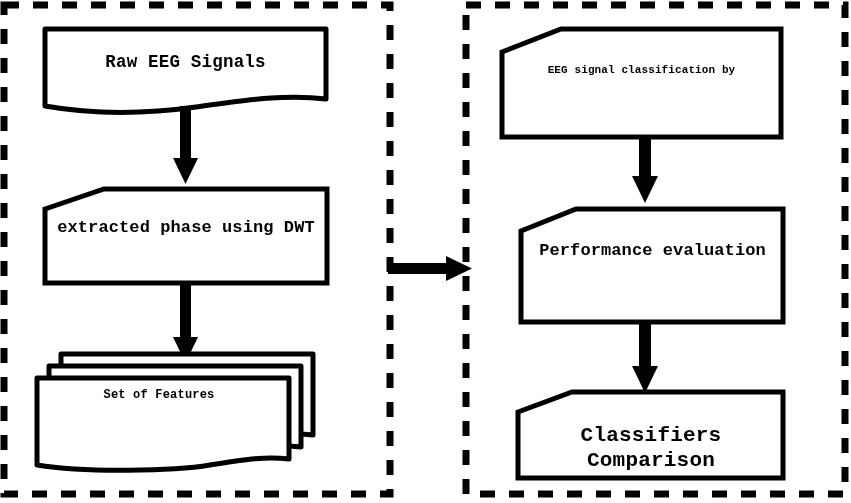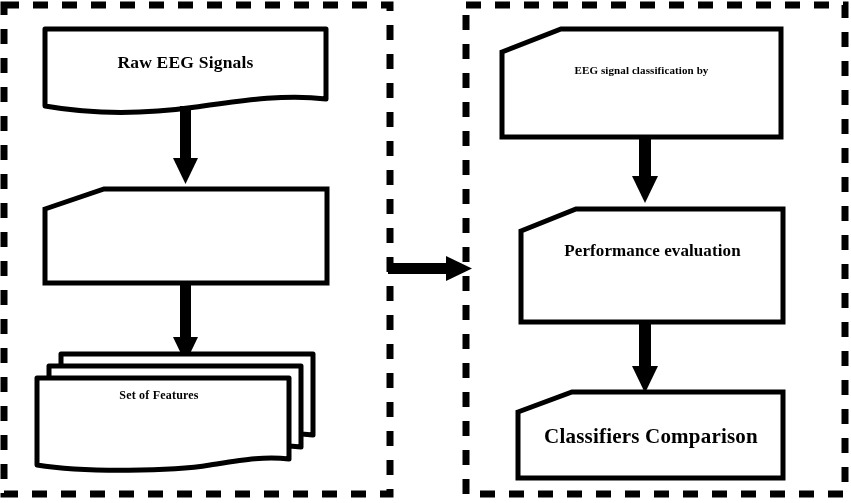--- a/index.html
+++ b/index.html
@@ -6,21 +6,21 @@
     margin: 0;
     padding: 0;
     background: #ffffff;
   }
   #canvas {
     position: relative;
     width: 851px;
     height: 503px;
     background: #ffffff;
     overflow: hidden;
-    font-family: Liberation Serif, serif;
+    font-family: Liberation Mono, monospace;
   }
   #flow-svg {
     position: absolute;
     left: 0;
     top: 0;
     width: 851px;
     height: 503px;
   }
   .shape-label {
     position: absolute;
@@ -143,20 +143,21 @@
 
     <path d="M 518,412 L 572,392 L 783,392 L 783,478 L 518,478 Z" fill="#ffffff" stroke="#000000" stroke-width="5" stroke-linejoin="miter"></path>
 
   </svg>
 
   <div class="shape-label lbl-raw-eeg">
     <div class="bold">Raw EEG Signals</div>
   </div>
 
   <div class="shape-label lbl-preproc">
+    <div class="bold">extracted phase using DWT</div>
   </div>
 
   <div class="shape-label lbl-features">
     <div class="bold">Set of Features</div>
   </div>
 
   <div class="shape-label lbl-classif">
     <div class="bold">EEG signal classification by</div>
   </div>
 

